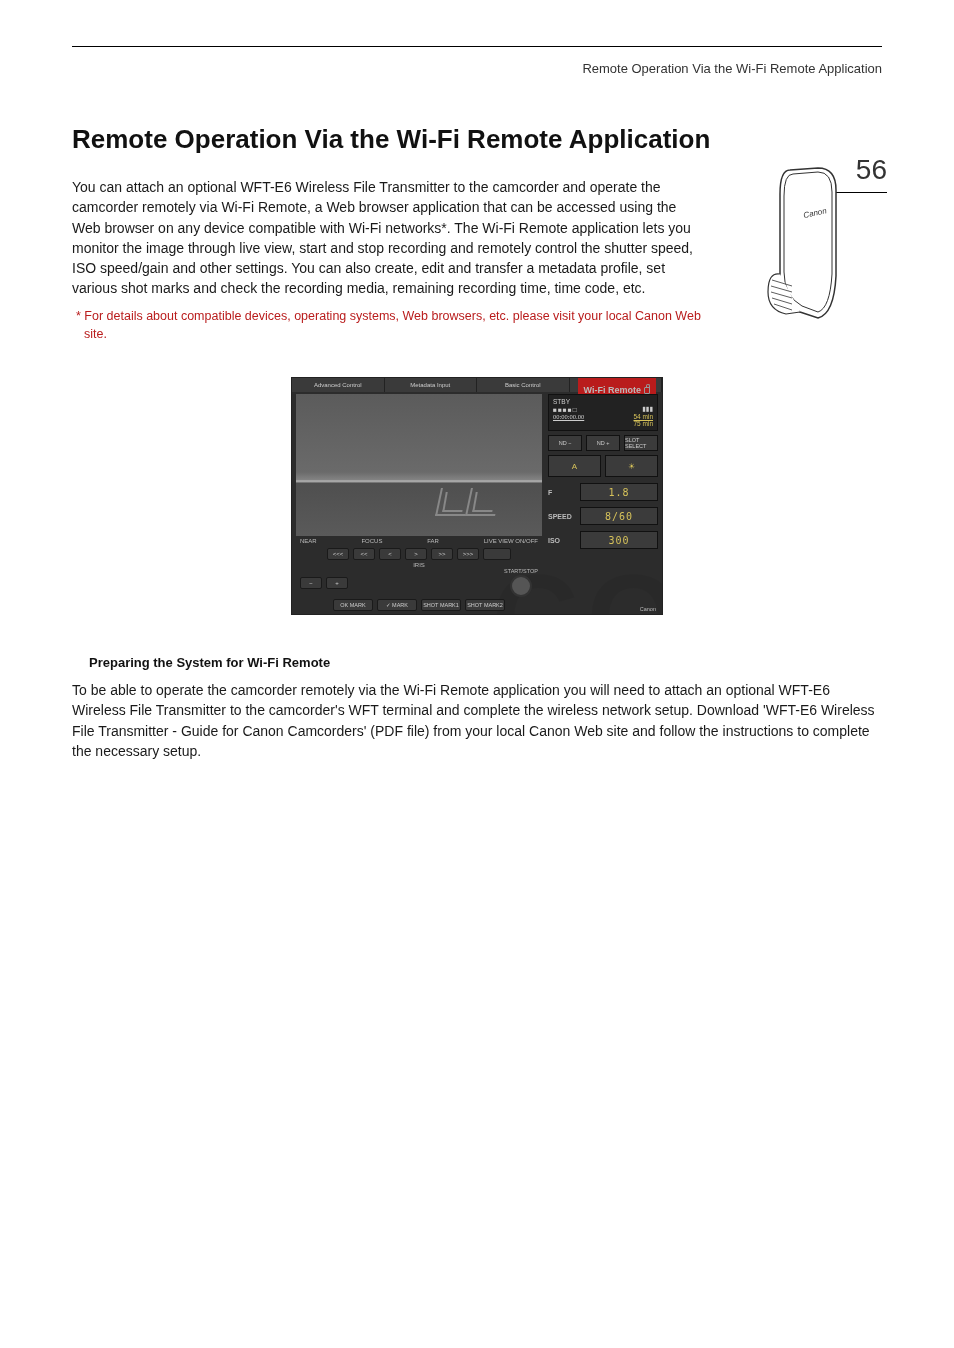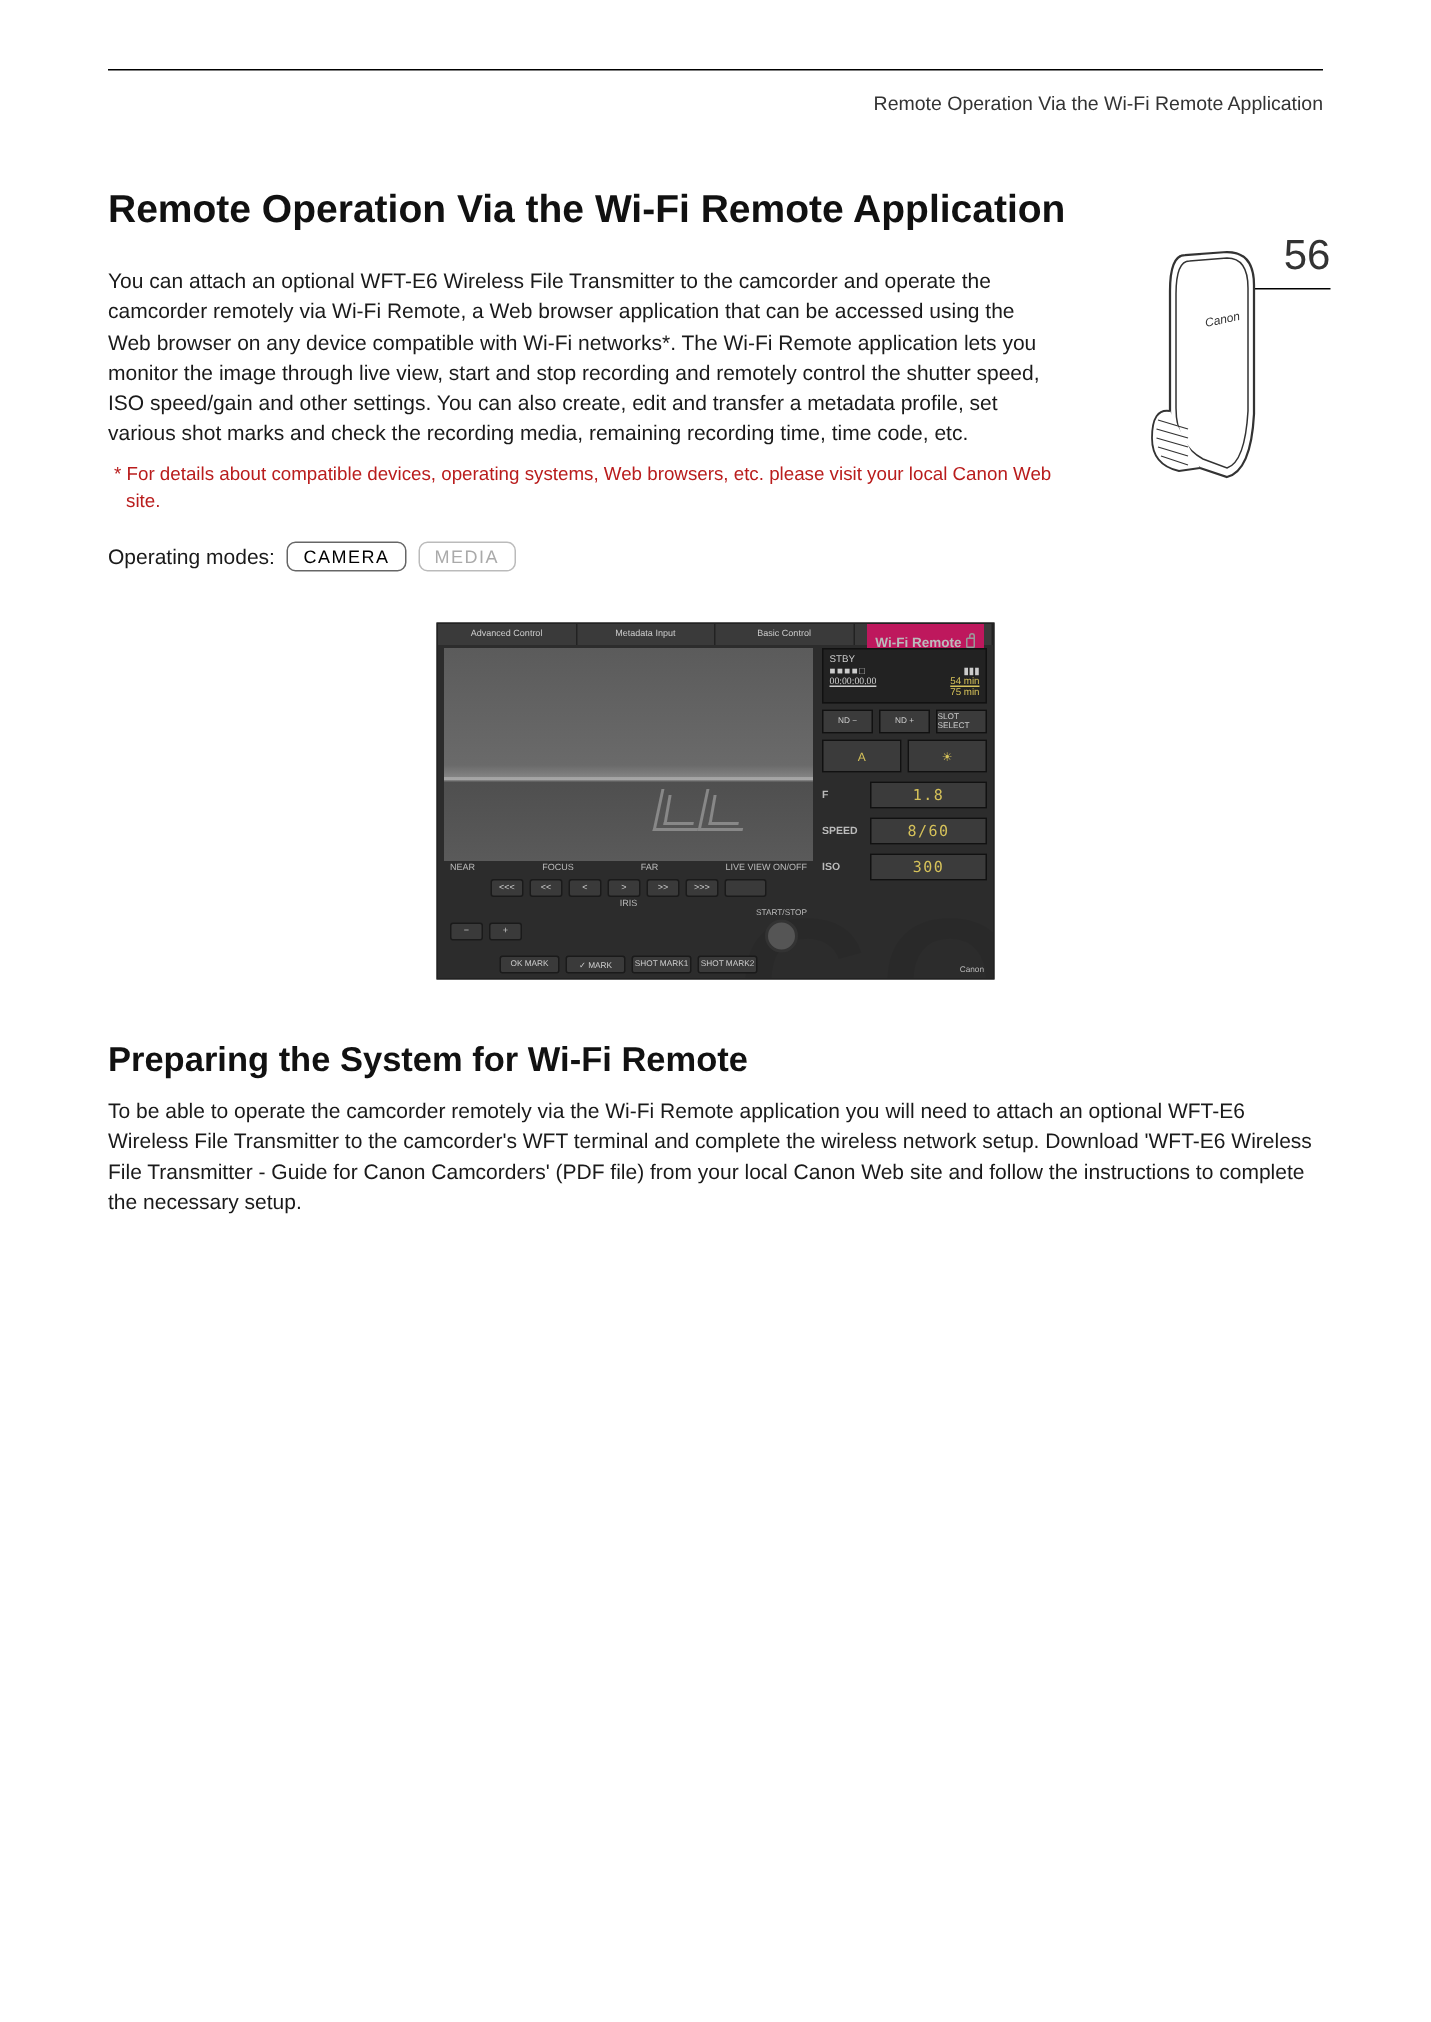--- a/index.html
+++ b/index.html
@@ -22,21 +22,21 @@
 
   .modes { margin-top: 18px; display: flex; align-items: center; gap: 8px; font-size: 14px; }
   .badge { display: inline-block; border: 1px solid #666; border-radius: 6px; padding: 2px 10px; font-size: 12px; letter-spacing: 1px; font-family: Arial, sans-serif; }
   .badge.on  { color: #000; }
   .badge.off { color: #aaa; border-color: #bbb; }
 
   .fig { margin: 34px auto 8px auto; width: 372px; }
   .fig-card { width: 372px; height: 238px; background: #2c2c2c; border: 1px solid #222; position: relative; overflow: hidden; }
   .fig-tabs { height: 14px; background: #3a3a3a; display: flex; font-size: 6px; color: #ccc; }
   .fig-tabs div { flex: 1; border-right: 1px solid #222; display: flex; align-items: center; justify-content: center; padding: 0 2px; }
-  .fig-title { position: absolute; right: 6px; top: 0; height: 14px; font-size: 9px; font-weight: 700; color: #bbb; background: #be185d; padding: 12px 6px; display: flex; align-items: center; gap: 3px; }
+  .fig-title { position: absolute; right: 6px; top: 0; height: 14px; font-size: 9px; font-weight: 700; color: #bbb; background: #b91c1c; padding: 12px 6px; display: flex; align-items: center; gap: 3px; }
   .lock { width: 6px; height: 7px; border: 1px solid #999; border-radius: 1px; position: relative; }
   .lock::before { content: ""; position: absolute; top: -4px; left: 1px; width: 2px; height: 3px; border: 1px solid #999; border-bottom: none; border-radius: 2px 2px 0 0; }
   .fig-main { position: absolute; left: 4px; top: 16px; width: 246px; height: 218px; }
   .preview { width: 246px; height: 142px; background: linear-gradient(#5b5b5b 0%, #6a6a6a 55%, #8a8a8a 62%, #4f4f4f 63%, #5a5a5a 100%); position: relative; }
   .horizon { position: absolute; top: 86px; left: 0; right: 0; height: 2px; background: rgba(255,255,255,0.25); }
   .chair  { position: absolute; bottom: 20px; width: 30px; height: 28px; }
   .chair::before { content:""; position:absolute; inset:0; border-left:2px solid #888; border-bottom:2px solid #888; transform: skewX(-12deg); }
   .chair::after  { content:""; position:absolute; left:6px; top:4px; width:18px; height:18px; border-left:2px solid #888; border-bottom:2px solid #888; transform: skewX(-10deg); }
   .c1 { left: 142px; } .c2 { left: 172px; }
   .ctrl-row { display: flex; justify-content: space-between; font-size: 6px; color: #bbb; padding: 2px 4px; }
@@ -54,21 +54,21 @@
   .sbtn { flex:1; height:16px; background:#3b3b3b; border:1px solid #111; font-size:5.5px; color:#ccc; display:flex;align-items:center;justify-content:center; }
   .param { display:flex; align-items:center; gap:4px; margin-bottom:6px; }
   .param .cap { width:28px; font-size:7px; color:#bbb; font-weight:700; }
   .param .val { flex:1; height:18px; background:#3b3b3b; border:1px solid #111; font-size:10px; color:#d6c25a; display:flex;align-items:center;justify-content:center; letter-spacing:1px; font-family: monospace; }
   .wb { display:flex; gap:4px; margin-bottom:6px; }
   .wb .sq { flex:1; height:22px; background:#3b3b3b; border:1px solid #111; display:flex;align-items:center;justify-content:center; font-size:8px; color:#d6c25a; }
   .foot { position:absolute; bottom:2px; right:6px; font-size:5.5px; color:#bbb; }
 
   .watermark { position:absolute; left:200px; top:170px; font-size:120px; font-weight:700; color:rgba(0,0,0,0.06); letter-spacing:8px; transform: rotate(0deg); pointer-events:none; }
 
-  .h2 { font-size: 23px; font-weight: 700; color: #111; margin: 40px 0 10px 0; }
+  .h2 { font-size: 13px; font-weight: 700; color: #111; margin: 40px 0 10px 17px; }
 </style>
 </head>
 <body>
 
 <div class="top-rule"></div>
 <div class="running-head">Remote Operation Via the Wi-Fi Remote Application</div>
 
 <div class="layout">
 
   <div class="pagecol">
@@ -90,25 +90,20 @@
     <g stroke="#333" stroke-width="0.8">
       <line x1="10" y1="116" x2="30" y2="122"></line>
       <line x1="9" y1="122" x2="30" y2="128"></line>
       <line x1="9" y1="128" x2="30" y2="134"></line>
       <line x1="10" y1="134" x2="30" y2="140"></line>
       <line x1="12" y1="140" x2="30" y2="146"></line>
     </g>
     <text x="42" y="54" font-size="8" font-style="italic" fill="#333" transform="rotate(-12 42 54)">Canon</text>
   </svg>
 
-  <div class="modes">
-    <span>Operating modes:</span>
-    <span class="badge on">CAMERA</span>
-    <span class="badge off">MEDIA</span>
-  </div>
 
   <div class="fig">
     <div class="fig-card">
       <div class="watermark">CO</div>
 
       <div class="fig-tabs">
         <div>Advanced Control</div>
         <div>Metadata Input</div>
         <div>Basic Control</div>
         <div>English</div>

